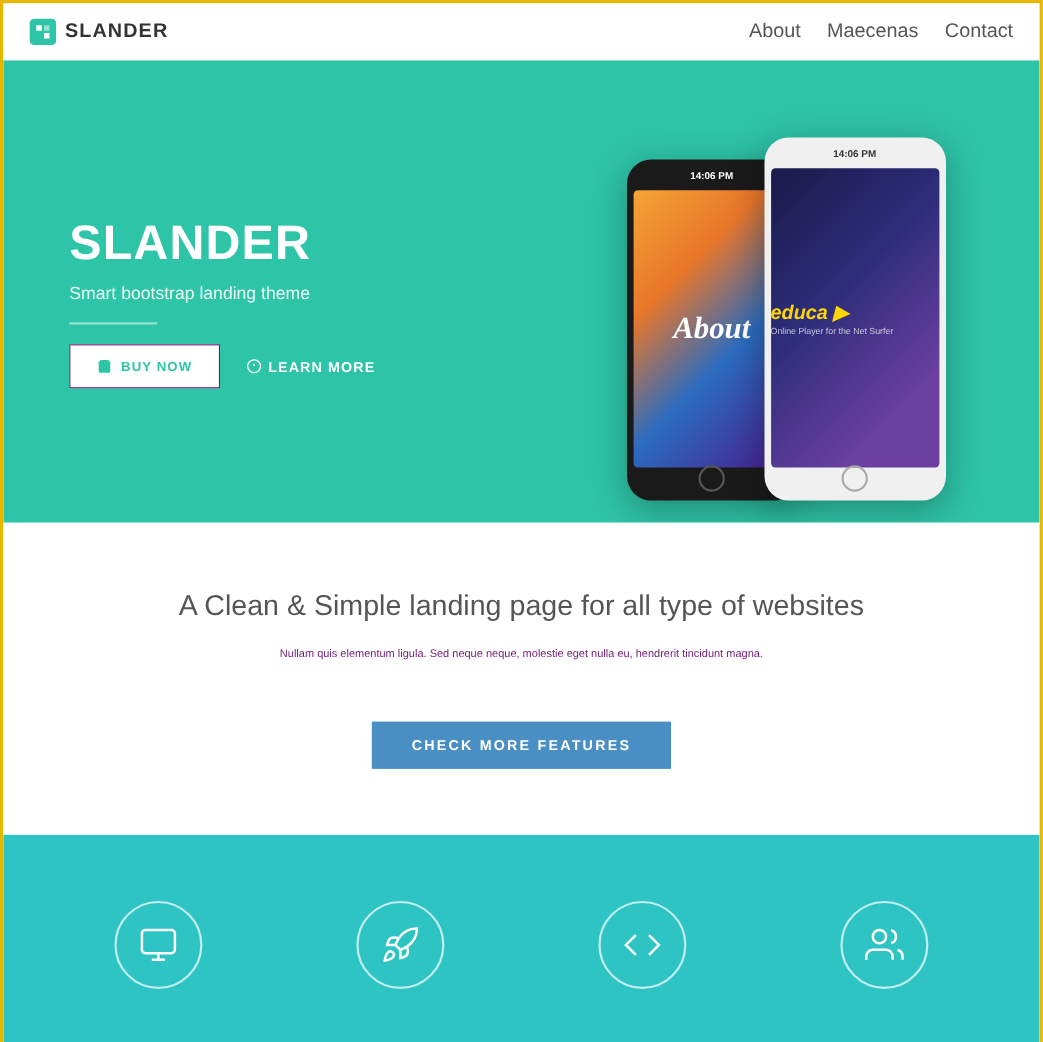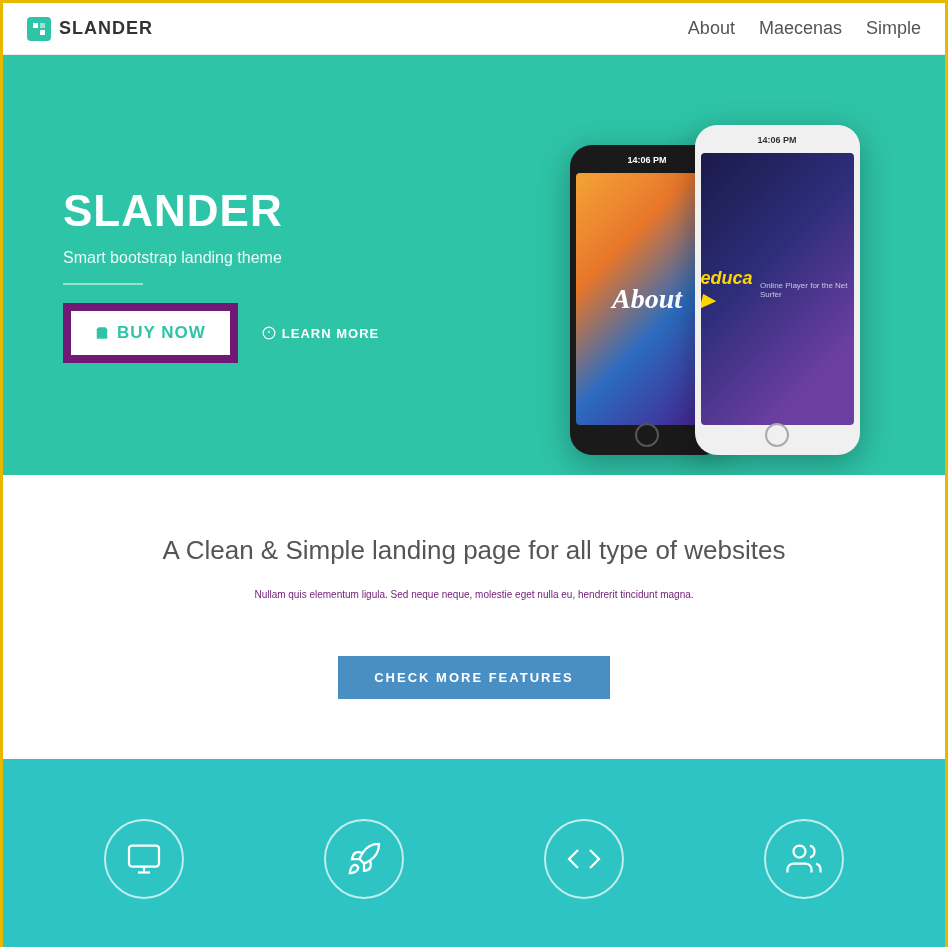--- a/index.html
+++ b/index.html
@@ -89,23 +89,23 @@
       margin-bottom: 36px;
     }
     .hero-buttons {
       display: flex;
       align-items: center;
       gap: 24px;
     }
     .btn-buy {
       background: #fff;
       color: #2ec4a7;
-      border: 8px solid #701a75;
+      border: 1px solid #701a75;
       padding: 12px 24px;
-      font-size: 17px;
+      font-size: 12px;
       font-weight: 700;
       letter-spacing: 1px;
       cursor: pointer;
       display: flex;
       align-items: center;
       gap: 8px;
       text-transform: uppercase;
     }
     .btn-learn {
       background: transparent;
@@ -171,23 +171,22 @@
       align-items: center;
       justify-content: center;
       font-size: 22px;
       font-weight: 900;
       color: #fff;
       font-family: Georgia, serif;
     }
     .phone-white .phone-screen {
       background: linear-gradient(135deg, #1a1a4a 0%, #2d2d7a 40%, #6b3fa0 80%);
       display: flex;
-      align-items: center;
-      justify-content: center;
-      flex-direction: row;
+      justify-content: center;
+      flex-direction: column;
     }
     .phone-status {
       position: absolute;
       top: 10px;
       left: 0;
       right: 0;
       font-size: 9px;
       color: #fff;
       text-align: center;
       font-weight: 600;
@@ -297,21 +296,21 @@
           <rect x="2" y="2" width="5" height="5"></rect>
           <rect x="9" y="9" width="5" height="5"></rect>
           <rect x="9" y="2" width="5" height="5" opacity="0.5"></rect>
         </svg>
     </div>
     <span>SLANDER</span>
   </div>
   <ul class="navbar-nav">
     <li><a href="#about">About</a></li>
     <li><a href="#services">Maecenas</a></li>
-    <li><a href="#contact">Simple</a></li>
+    <li><a href="#contact">Contact</a></li>
   </ul>
 </nav>
 
 <section class="hero">
   <div class="hero-content">
     <h1 class="hero-title">
       <span>SLANDER</span><br>
     </h1>
     <p class="hero-subtitle">Smart bootstrap landing theme</p>
     <div class="hero-divider"></div>

